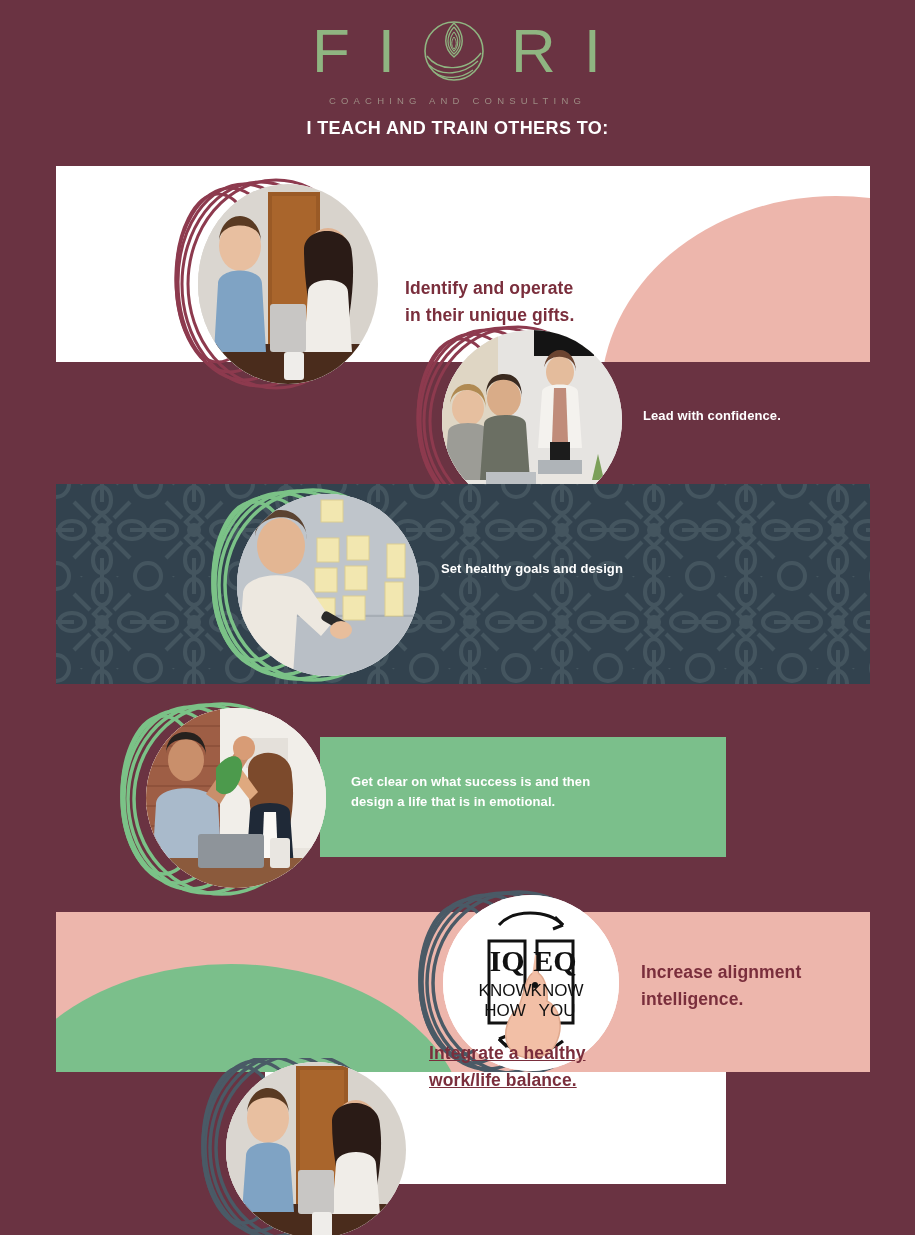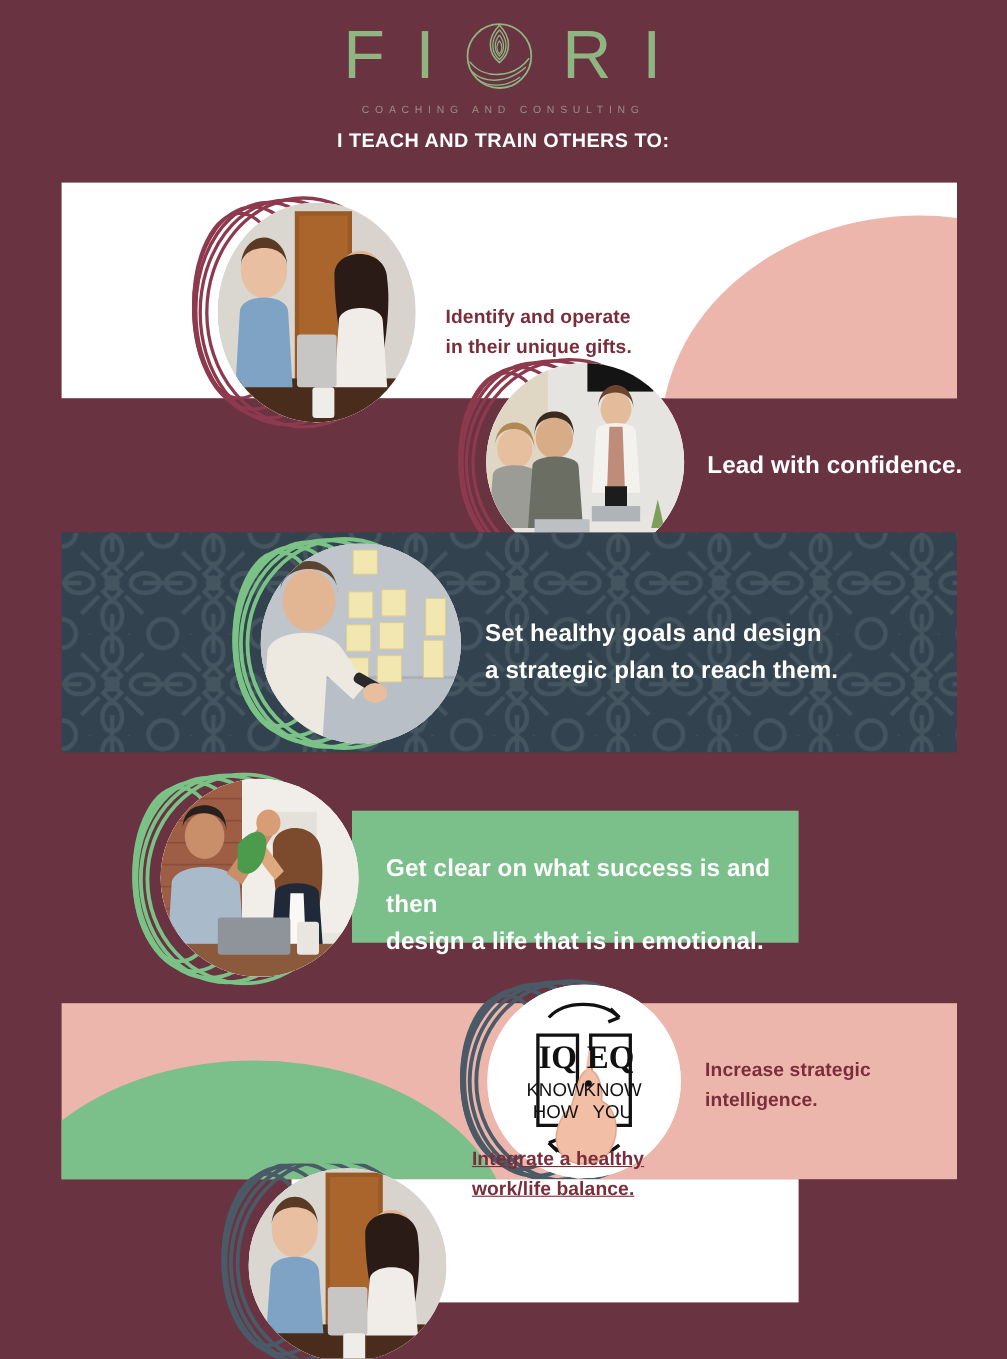--- a/index.html
+++ b/index.html
@@ -41,21 +41,21 @@
   .card-pink{ background:#EDB6AC; }
 
   .blob{ position:absolute; border-radius:50%; }
   .blob-pink{ background:#EDB6AC; }
   .blob-green{ background:#7BBF8B; }
 
   .caption{
     position:absolute; font-weight:bold; line-height:1.52; letter-spacing:.1px;
   }
   .cap-maroon{ color:#7A2E3C; font-size:17.5px; }
-  .cap-white{ color:#ffffff; font-size:22px; }
+  .cap-white{ color:#ffffff; font-size:13px; }
 
   
   .photo-unit{ position:absolute; }
   .rings{ position:absolute; left:0; top:0; }
   .photo{
     position:absolute; border-radius:50%; overflow:hidden;
     background:#ffffff;
   }
   .photo svg{ display:block; }
 
@@ -185,21 +185,20 @@
             <path d="M46 46 L54 54 L46 62 L38 54 Z"></path>
             <path d="M24 0 L32 -8 M60 0 L68 -8"></path>
           </g>
         </pattern>
       </defs>
       <rect width="814" height="200" fill="url(#moroccan)"></rect>
     </svg>
   </div>
   <div class="caption cap-white" style="left:441px; top:559px; width:400px;">
     <div>Set healthy goals and design</div>
-    <div>a strategic plan to reach them.</div>
   </div>
   <div class="photo-unit" style="left:180px; top:488px; width:250px; height:192px;">
     <svg class="rings" width="250" height="194">
       <ellipse cx="133" cy="97" rx="88" ry="95" fill="none" stroke="#7BC287" stroke-width="3.5"></ellipse>
       <ellipse cx="117" cy="97" rx="78" ry="94" fill="none" stroke="#7BC287" stroke-width="3.5"></ellipse>
       <ellipse cx="101" cy="96" rx="66" ry="91" fill="none" stroke="#7BC287" stroke-width="3.5"></ellipse>
       <ellipse cx="87" cy="95" rx="54" ry="86" fill="none" stroke="#7BC287" stroke-width="3.5"></ellipse>
       <ellipse cx="74" cy="93" rx="41" ry="79" fill="none" stroke="#7BC287" stroke-width="3.5"></ellipse>
     </svg>
     <div class="photo" style="left:57px; top:6px; width:182px; height:182px;">
@@ -269,21 +268,21 @@
         <rect x="52" y="126" width="66" height="34" rx="3" fill="#8E949A"></rect>
         <rect x="124" y="130" width="20" height="30" rx="3" fill="#E9E6E1"></rect>
       </svg>
     </div>
   </div>
 
   <div class="card card-pink" style="left:56px; top:912px; width:814px; height:160px;">
     <div class="blob blob-green" style="left:-60px; top:52px; width:470px; height:330px;"></div>
   </div>
   <div class="caption cap-maroon" style="left:641px; top:959px; width:250px;">
-    <div>Increase strategic</div>
+    <div>Increase alignment</div>
     <div>intelligence.</div>
   </div>
   <div class="photo-unit" style="left:388px; top:890px; width:240px; height:184px;">
     <svg class="rings" width="240" height="186">
       <ellipse cx="131" cy="93" rx="86" ry="91" fill="none" stroke="#4A5A66" stroke-width="3.5"></ellipse>
       <ellipse cx="115" cy="93" rx="76" ry="90" fill="none" stroke="#4A5A66" stroke-width="3.5"></ellipse>
       <ellipse cx="99" cy="92" rx="65" ry="87" fill="none" stroke="#4A5A66" stroke-width="3.5"></ellipse>
       <ellipse cx="85" cy="91" rx="53" ry="82" fill="none" stroke="#4A5A66" stroke-width="3.5"></ellipse>
       <ellipse cx="72" cy="90" rx="40" ry="75" fill="none" stroke="#4A5A66" stroke-width="3.5"></ellipse>
     </svg>

